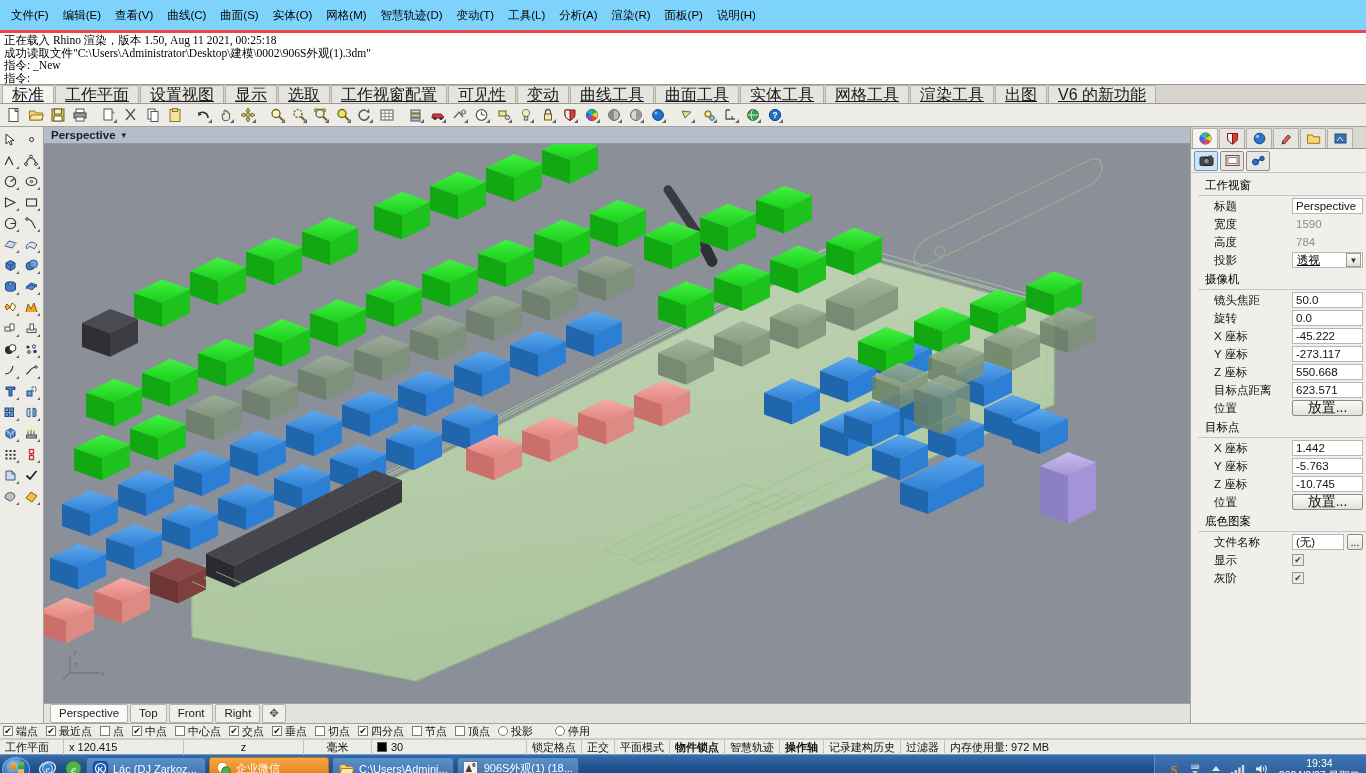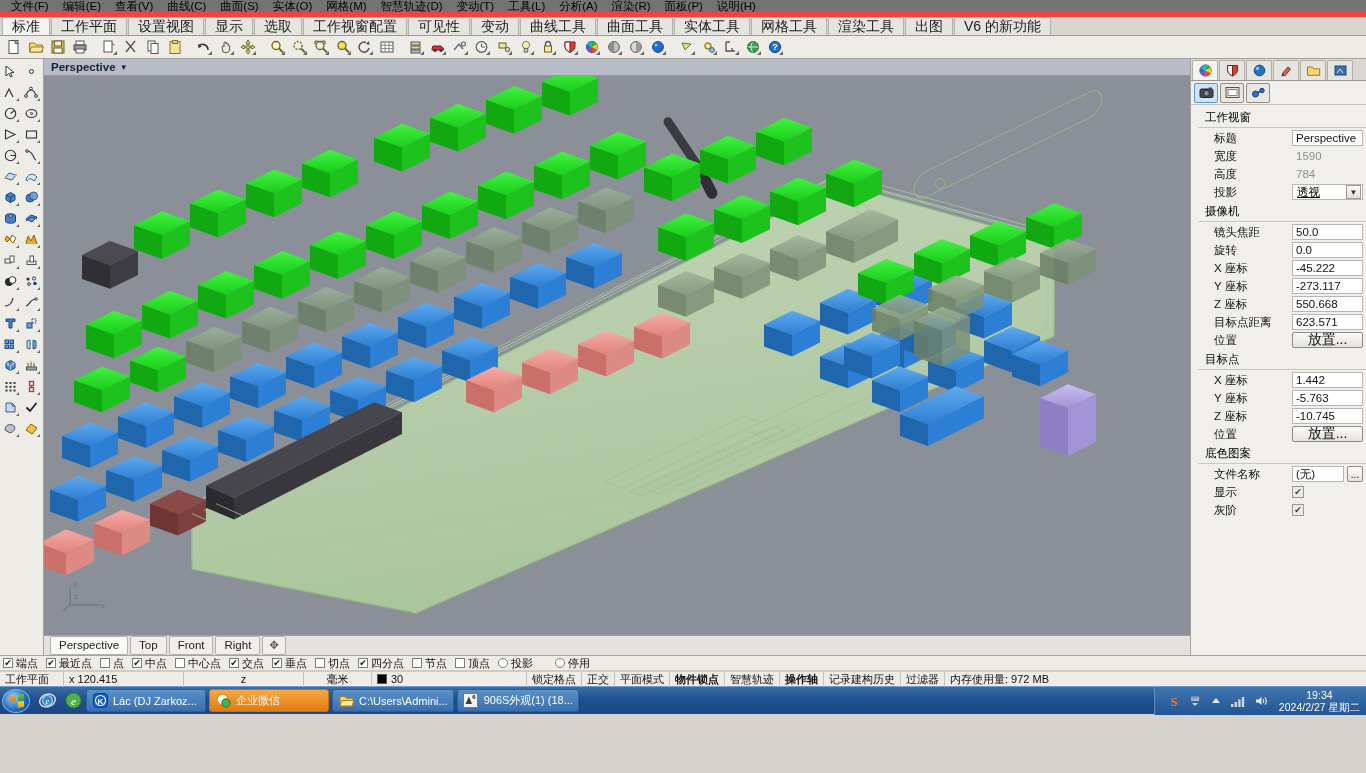--- a/index.html
+++ b/index.html
@@ -23,22 +23,22 @@
     background: #cfd9e6; border: 1px solid #7a8ca3; border-radius: 1px;
     position: relative; flex: none;
   }
   .titlebar .tico::after {
     content:""; position:absolute; left:2px; top:2px; width:6px; height:6px;
     background:#3a3f45; clip-path: polygon(0 0,100% 35%,55% 100%);
   }
 
   
   .menubar {
-    height: 17px; background: #737373; display: flex; align-items: center;
-    padding-left: 4px; border-bottom: 5px solid #ef4444;
+    height: 33px; background: #7dd3fc; display: flex; align-items: center;
+    padding-left: 4px; border-bottom: 3px solid #ef4444;
   }
   .menubar .mi {
     padding: 1px 7px; font-size: 11.5px; color: #000; white-space: nowrap;
     cursor: default;
   }
 
   
   .cmdarea {
     background: #fff; border-bottom: 1px solid #9a9a9a;
     padding: 1px 4px 0 4px; height: 52px; overflow: hidden;
@@ -48,24 +48,24 @@
     font-size: 11.5px; line-height: 12.5px; color: #000; white-space: nowrap;
   }
 
   
   .tabbar {
     height: 19px; background: #d8d5cf;
     display: flex; align-items: flex-end; padding-left: 2px;
     border-bottom: 1px solid #9b9b96;
   }
   .tabbar .tb {
-    font-size: 14px; padding: 2px 9px 2px 9px; margin-right: 1px;
+    font-size: 16px; padding: 2px 9px 2px 9px; margin-right: 1px;
     background: #e6e4de; border: 1px solid #b3b0aa; border-bottom: none;
     border-radius: 2px 2px 0 0; color: #1a1a1a; white-space: nowrap;
-    line-height: 13px; cursor: default;
+    line-height: 13px; cursor: default; text-decoration: underline;
   }
   .tabbar .tb.active { background: #f4f3ef; font-weight: normal; }
 
   
   .icontb {
     height: 23px; background: #eeecE7; background: #eeece7;
     display: flex; align-items: center; padding-left: 3px;
     border-bottom: 1px solid #a6a39d;
   }
   .tbi {
@@ -292,20 +292,26 @@
     <div class="mi">网格(M)</div>
     <div class="mi">智慧轨迹(D)</div>
     <div class="mi">变动(T)</div>
     <div class="mi">工具(L)</div>
     <div class="mi">分析(A)</div>
     <div class="mi">渲染(R)</div>
     <div class="mi">面板(P)</div>
     <div class="mi">说明(H)</div>
   </div>
 
+  <div class="cmdarea">
+    <div class="ln">正在载入 Rhino 渲染，版本 1.50, Aug 11 2021, 00:25:18</div>
+    <div class="ln">成功读取文件"C:\Users\Administrator\Desktop\建模\0002\906S外观(1).3dm"</div>
+    <div class="ln">指令: _New</div>
+    <div class="ln">指令:</div>
+  </div>
 
   <div class="tabbar">
     <div class="tb active">标准</div>
     <div class="tb">工作平面</div>
     <div class="tb">设置视图</div>
     <div class="tb">显示</div>
     <div class="tb">选取</div>
     <div class="tb">工作视窗配置</div>
     <div class="tb">可见性</div>
     <div class="tb">变动</div>

